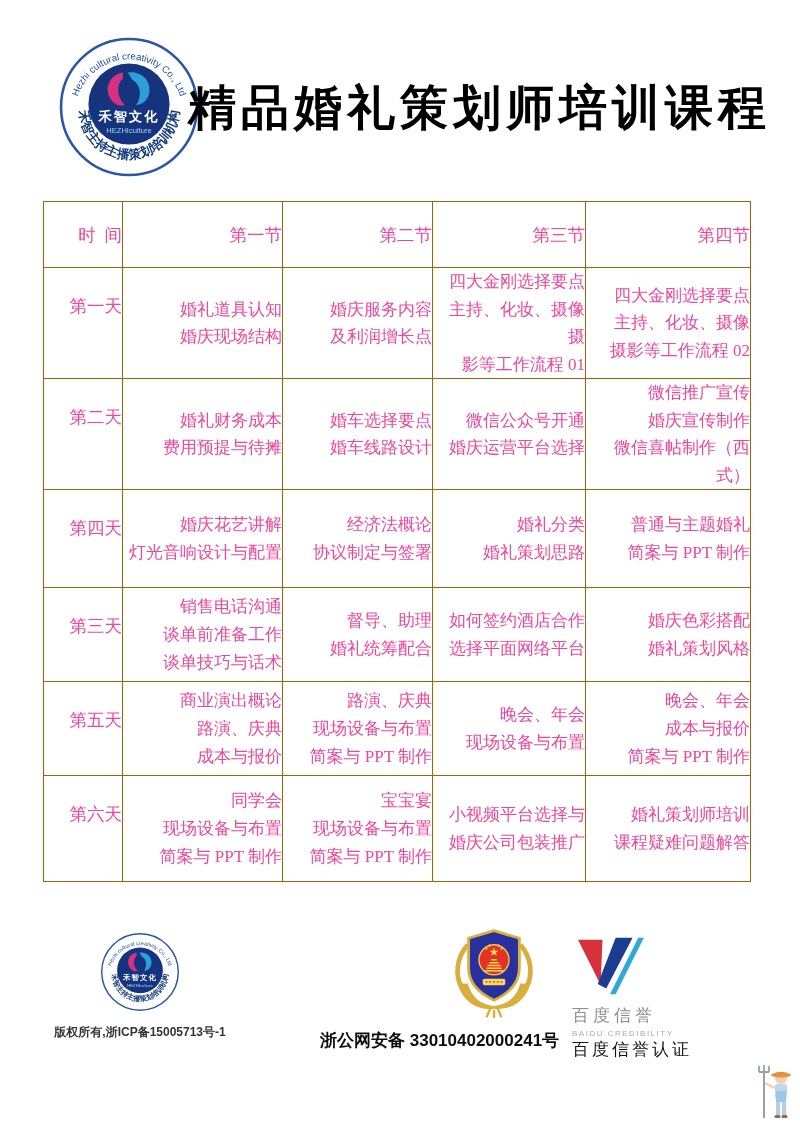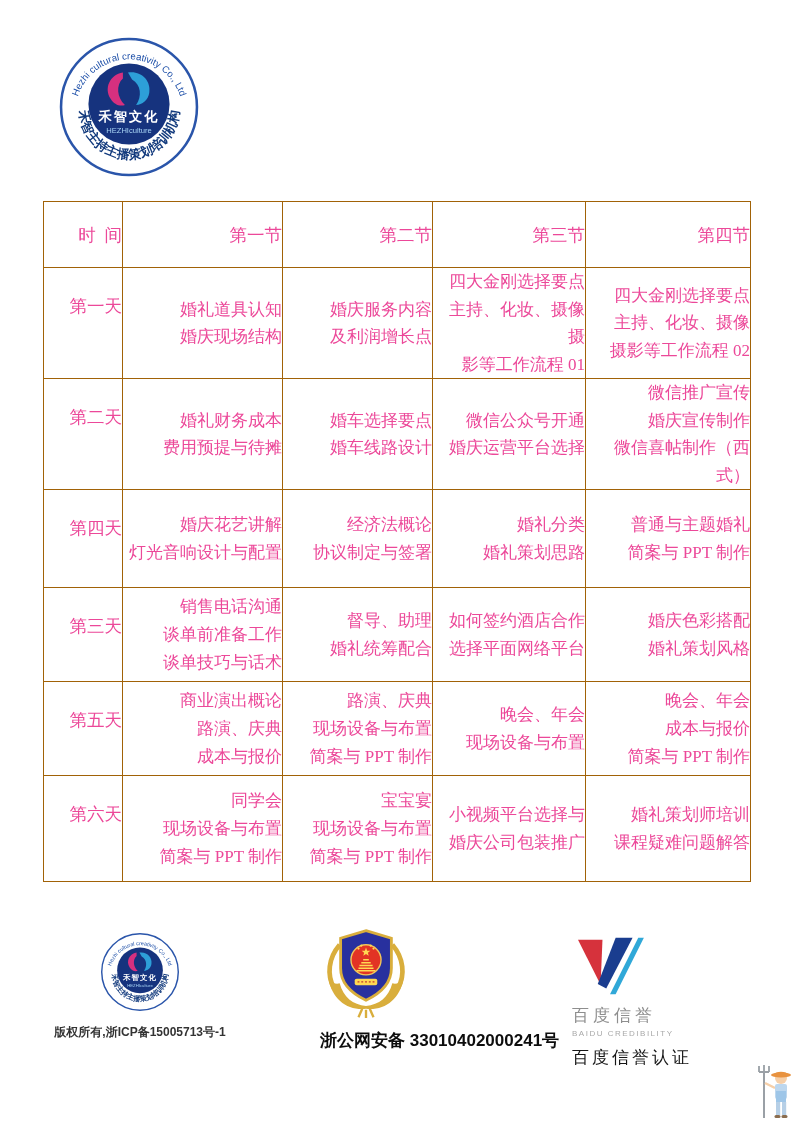--- a/index.html
+++ b/index.html
@@ -37,32 +37,32 @@
   .schedule tbody tr:nth-child(5){ height:94px; }
   .schedule tbody tr:nth-child(6){ height:106px; }
 
   
   .footer-left  { position:absolute; left:40px;  top:932px; width:200px; text-align:center; }
   .footer-left svg { width:80px; height:80px; }
   .copyright {
     margin-top:8px; font-family:"Liberation Sans",sans-serif;
     font-size:12px; font-weight:bold; color:#333; white-space:nowrap;
   }
-  .footer-center { position:absolute; left:320px; top:926px; width:220px; text-align:left; }
+  .footer-center { position:absolute; left:320px; top:926px; width:220px; text-align:right; }
   .police-text {
     margin-top:5px; font-family:"Liberation Sans",sans-serif;
     font-size:17px; font-weight:bold; color:#0d0d0d; white-space:nowrap;
   }
   .footer-right {
     position:absolute; left:572px; top:934px; width:155px; 
     font-family:"Liberation Sans",sans-serif;
   }
   .baidu-cn  { font-size:17px; color:#8e8e8e; letter-spacing:4px; margin-top:2px; }
   .baidu-en  { font-size:8px;  color:#a9a9a9; letter-spacing:1.5px; margin-top:2px; }
-  .baidu-cert{ font-size:17px; color:#161616; letter-spacing:3px; margin-top:8px; font-weight:500; }
+  .baidu-cert{ font-size:17px; color:#161616; letter-spacing:3px; font-weight:500; }
 
   
   .watermark { position:absolute; right:4px; bottom:6px; display:flex; align-items:flex-end; }
   .wm-texts { text-align:left; }
   .wm-name {
     font-size:31px; font-weight:bold; color:#8cc34d; letter-spacing:8px;
     line-height:1; opacity:0.85;
   }
   .wm-url {
     font-size:13px; color:#dfa09a; font-family:"DejaVu Sans Mono",monospace;
@@ -84,20 +84,21 @@
     <text font-size="12.5" font-weight="bold" fill="#123a7d" font-family="Liberation Sans, sans-serif">
       <textPath href="#arcBot1" startOffset="50%" text-anchor="middle">禾智主持主播策划培训机构</textPath>
     </text>
     <circle cx="70" cy="67" r="40" fill="#16337e"></circle>
     <path d="M64,36 C51,38 45,52 52,62 C55,67 61,70 66,68 C58,61 57,48 64,42 Z" fill="#d6307f"></path>
     <path d="M69,36 C82,34 92,44 90,56 C89,63 83,68 77,68 C83,60 82,48 73,43 Z" fill="#2d9fd8"></path>
     <text x="70" y="84" text-anchor="middle" font-size="13" font-weight="bold" fill="#ffffff" letter-spacing="2">禾智文化</text>
     <text x="70" y="96" text-anchor="middle" font-size="7.5" fill="#a8d4f5" font-family="Liberation Sans, sans-serif">HEZHIculture</text>
   </svg>
 
+  <h1 class="page-title">精品婚礼策划师培训课程</h1>
 
   <table class="schedule">
     <colgroup>
       <col style="width:79px">
         <col style="width:160px">
         <col style="width:150px">
       <col style="width:153px">
         <col style="width:165px">
     </colgroup>
     <thead>

